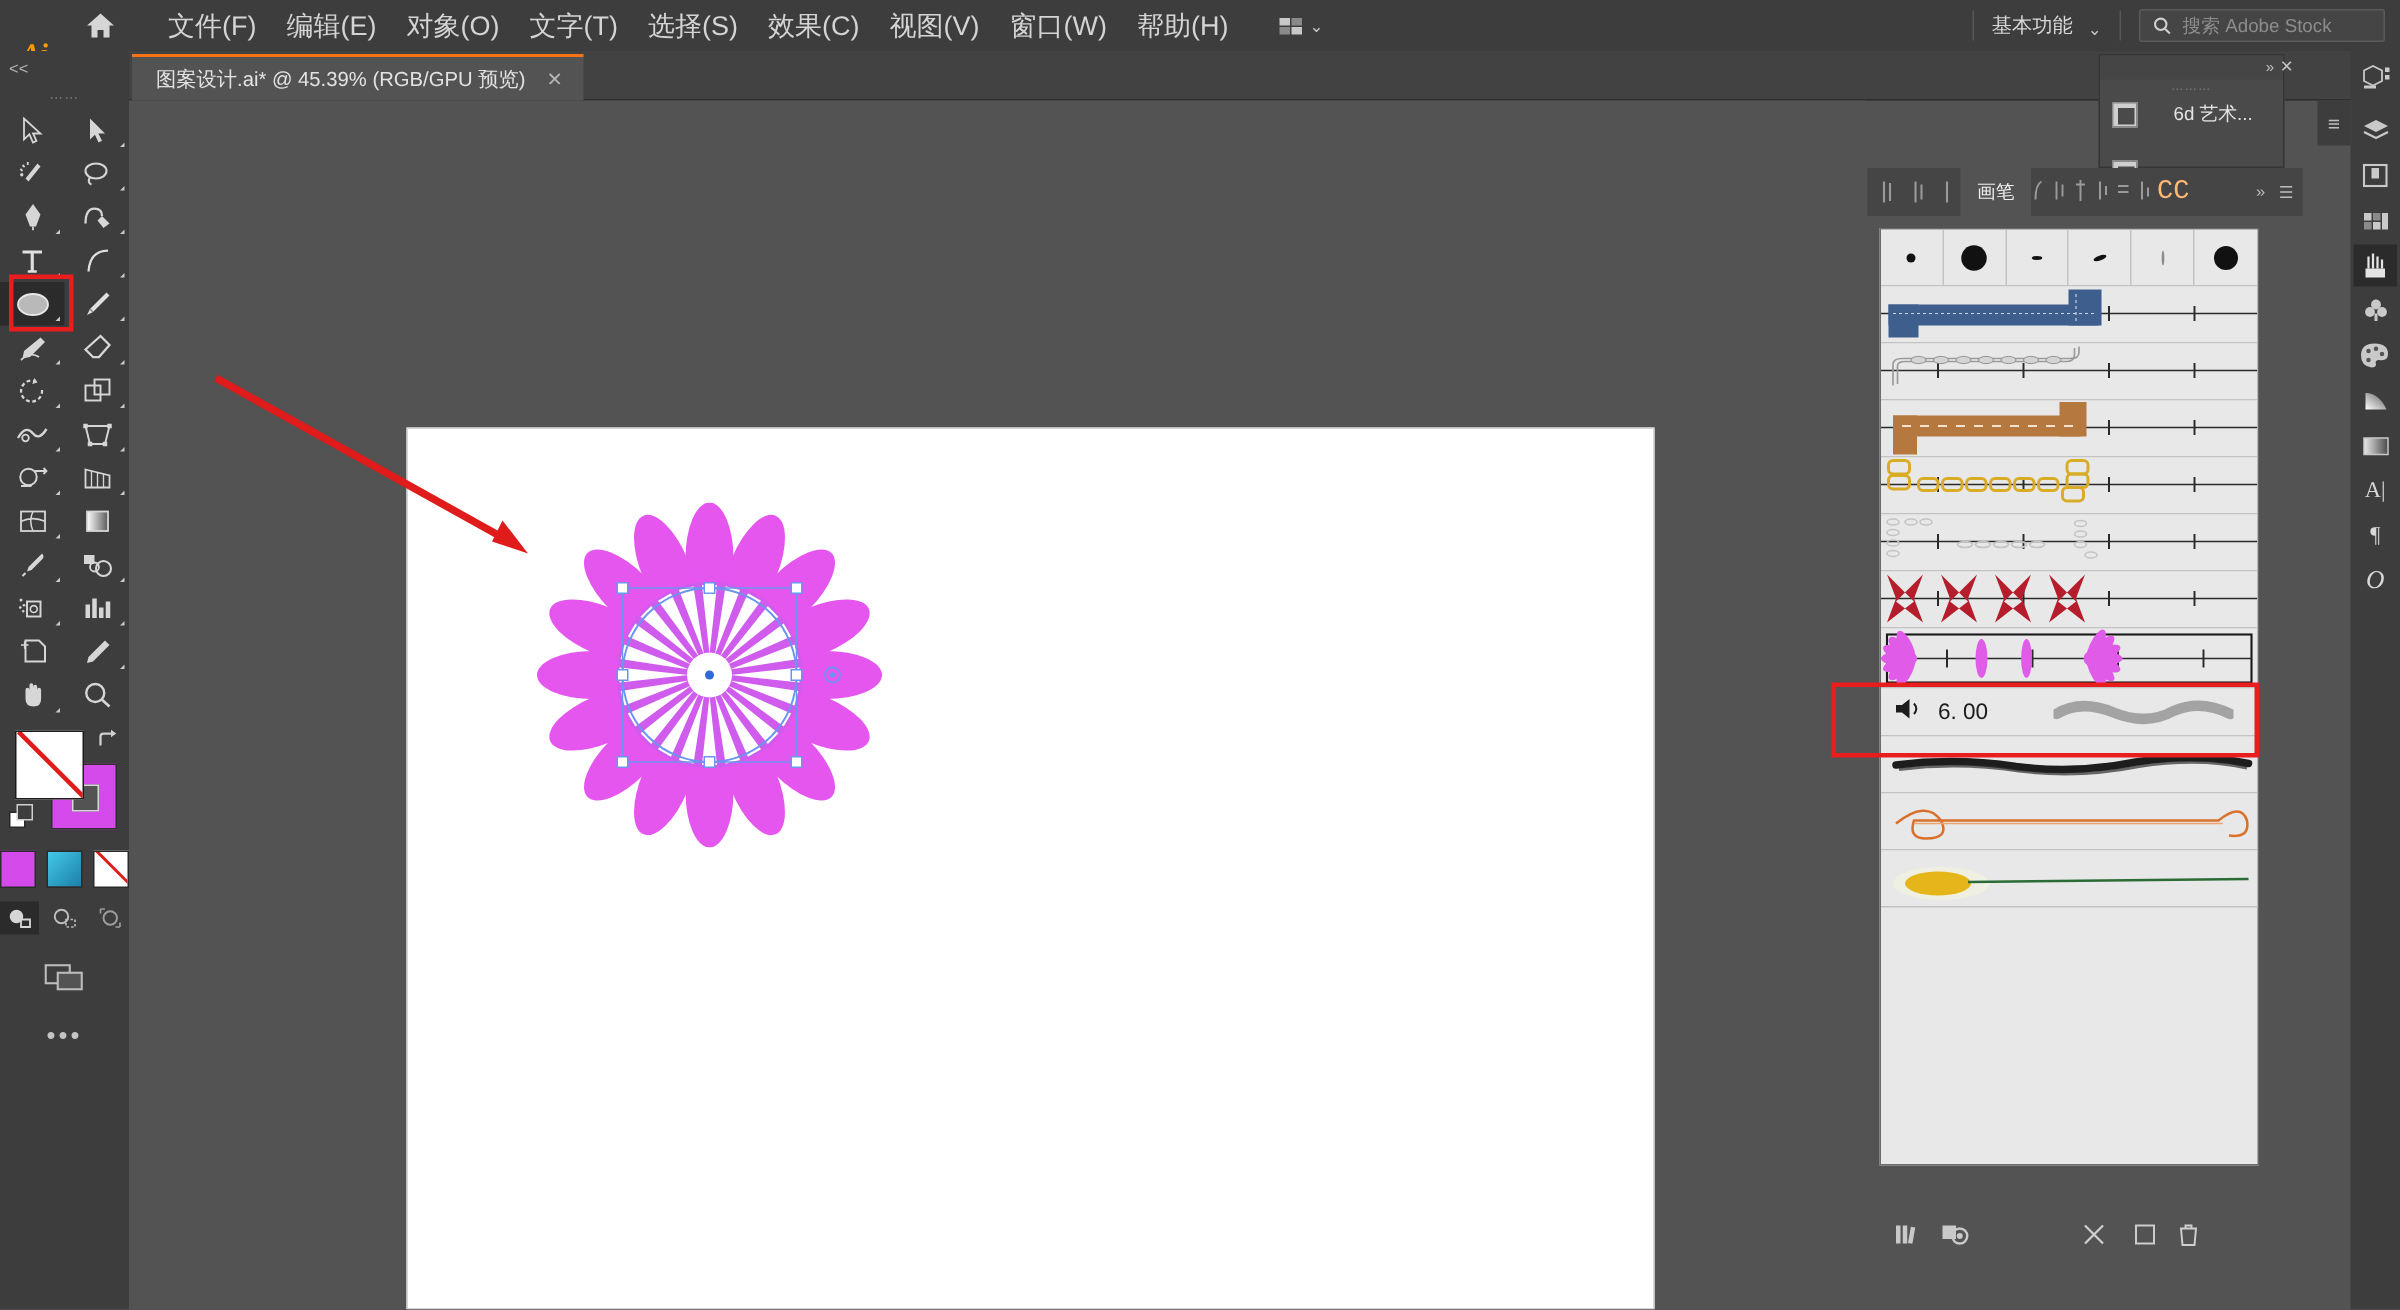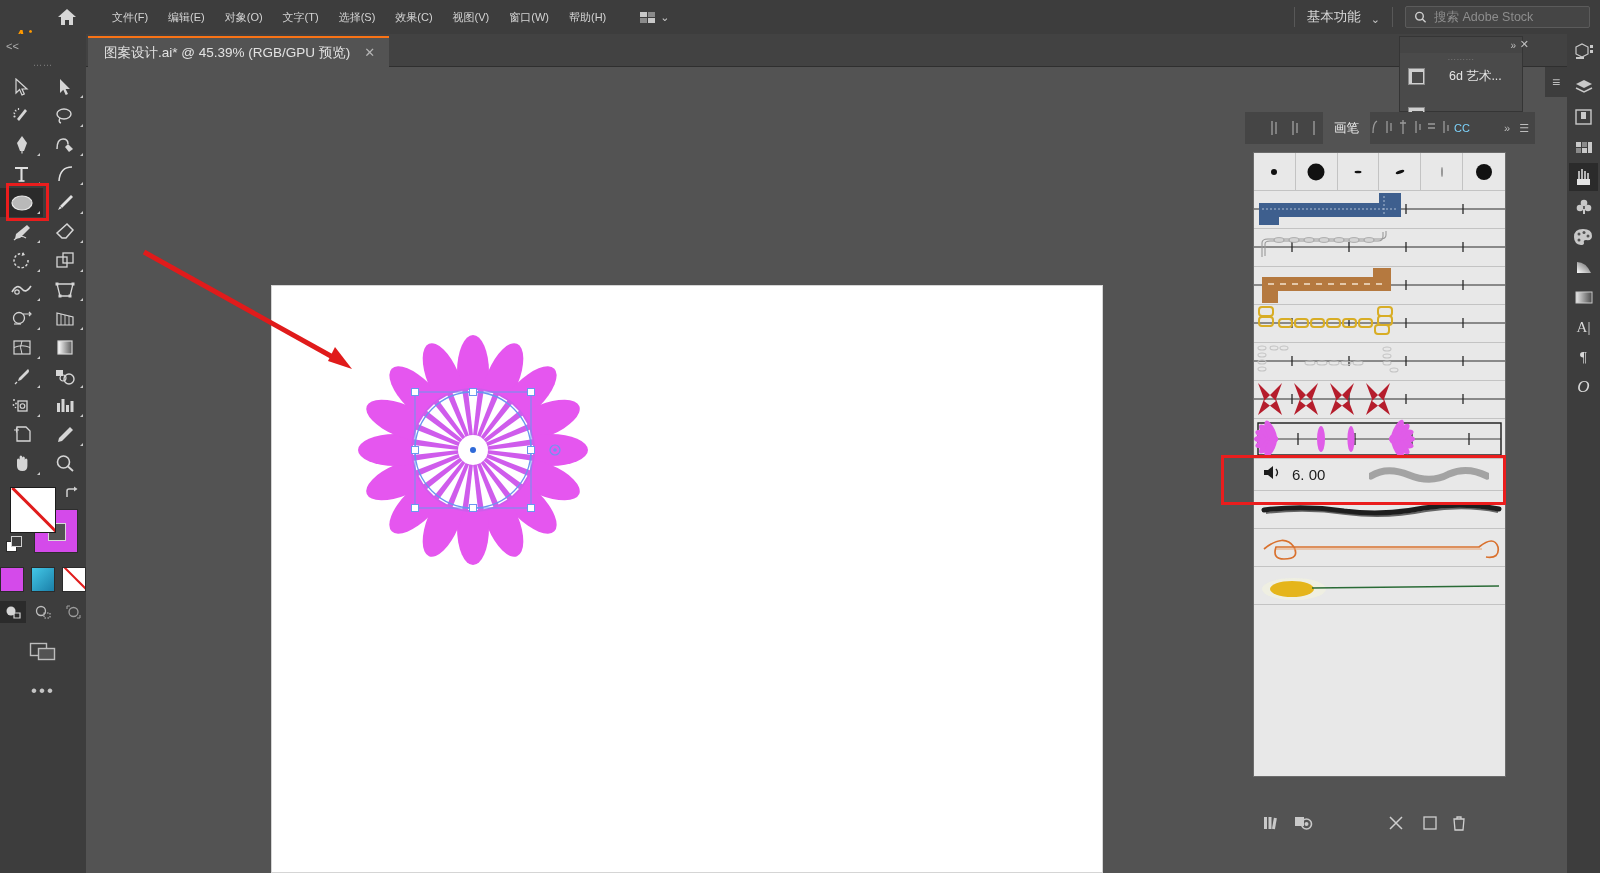--- a/index.html
+++ b/index.html
@@ -20,42 +20,42 @@
     width: 46px; height: 34px; display: flex; align-items: center; justify-content: center;
     color: #ff9a00; font-size: 19px; font-weight: bold; font-style: italic;
     font-family: "Liberation Serif", serif;
     margin-top: 39px;
   }
   .home-icon {
     width: 42px; height: 34px; display: flex; align-items: center; justify-content: center;
   }
   .menu-items { display: flex; align-items: center; margin-left: 14px; }
   .menu-item {
-    padding: 5px 10px; color: #d4d4d4; font-size: 11px; white-space: nowrap; cursor: default;
+    padding: 5px 10px; color: #d4d4d4; font-size: 18px; white-space: nowrap; cursor: default;
   }
   .arrange-btn {
     margin-left: 18px; display: flex; align-items: center; gap: 5px;
     padding: 3px 6px;
   }
   .arrange-grid { display: grid; grid-template-columns: 7px 7px; grid-template-rows: 5px 5px; gap: 1px; }
   .arrange-grid i { background: #c8c8c8; display: block; }
   .arrange-grid i:nth-child(2) { background: #8a8a8a; }
   .arrange-grid i:nth-child(3) { background: #8a8a8a; }
   .caret { color: #c8c8c8; font-size: 11px; }
 
   .topright { position: absolute; right: 0; top: 0; height: 34px; display: flex; align-items: center; }
   .workspace-sel {
     display: flex; align-items: flex-end; gap: 10px; padding: 4px 12px;
     color: #d8d8d8; font-size: 13.5px;
   }
   .vsep { width: 1px; height: 20px; background: #585858; }
   .searchbox {
     display: flex; align-items: center; gap: 7px; margin: 0 10px 0 12px;
     background: #454545; border: 1px solid #5b5b5b; border-radius: 2px;
-    height: 22px; width: 185px; padding: 0 8px; overflow: hidden;
+    height: 22px; width: 164px; padding: 0 8px; overflow: hidden;
   }
   .searchbox .ph { color: #8d8d8d; font-size: 12.5px; white-space: nowrap; }
 
   
   .tabbar {
     position: absolute; left: 86px; top: 34px; width: 1514px; height: 33px;
     background: #424242; border-bottom: 1px solid #2f2f2f;
   }
   .doctab {
     position: absolute; left: 2px; top: 2px; height: 31px;
@@ -166,21 +166,21 @@
   .float-item .thumb::after { content:""; position:absolute; left:3px; top:3px; width:11px; height:11px; background:#4a4a4a; }
   .float-item .lbl { color: #e4e4e4; font-size: 12.5px; white-space: nowrap; }
   .float-item.dim .lbl { color: #8e8e8e; margin-top: 35px; }
 
   
   .brushpanel {
     position: absolute; left: 1245px; top: 112px; width: 290px; height: 735px;
     background: #535353;
   }
   .bp-tabs {
-    height: 32px; background: #454545; display: flex; align-items: center; padding-left: 20px;
+    height: 32px; background: #454545; display: flex; align-items: center; padding-left: 4px;
     position: relative;
   }
   .bp-tab {
     display: flex; align-items: center; justify-content: center;
     padding: 7px 5px; color: #9a9a9a; font-size: 12.5px; height: 32px;
   }
   .bp-tab.active { background: #535353; color: #ededed; padding: 7px 11px; }
   .bp-tab-icons { display: flex; align-items: center; gap: 3px; color: #9d9d9d; font-size: 11px; }
   .bp-tabs .rightbits {
     position: absolute; right: 6px; display: flex; align-items: center; gap: 9px;
@@ -722,21 +722,21 @@
             </svg></span>
         <span><svg width="11" height="16" viewBox="0 0 11 16">
               <path d="M4 2 L4 14 M8 5 L8 11" stroke="#9a9a9a" stroke-width="1.3"></path>
             </svg></span>
         <span><svg width="11" height="16" viewBox="0 0 11 16">
               <path d="M2 5 L9 5 M2 9 L9 9" stroke="#9a9a9a" stroke-width="1.3"></path>
             </svg></span>
         <span><svg width="11" height="16" viewBox="0 0 11 16">
               <path d="M4 2 L4 14 M8 6 L8 12" stroke="#9a9a9a" stroke-width="1.3"></path>
             </svg></span>
-        <span style="font-size:11px;color:#7dd3fc;font-family:Liberation Sans, sans-serif">CC</span>
+        <span style="font-size:18px;color:#fdba74;font-family:Liberation Mono, monospace">CC</span>
       </div>
       <div class="rightbits">
         <span>»</span>
         <span>☰</span>
       </div>
     </div>
 
     <div class="bp-body">
 
       <div class="bp-row bp-topgrid">

